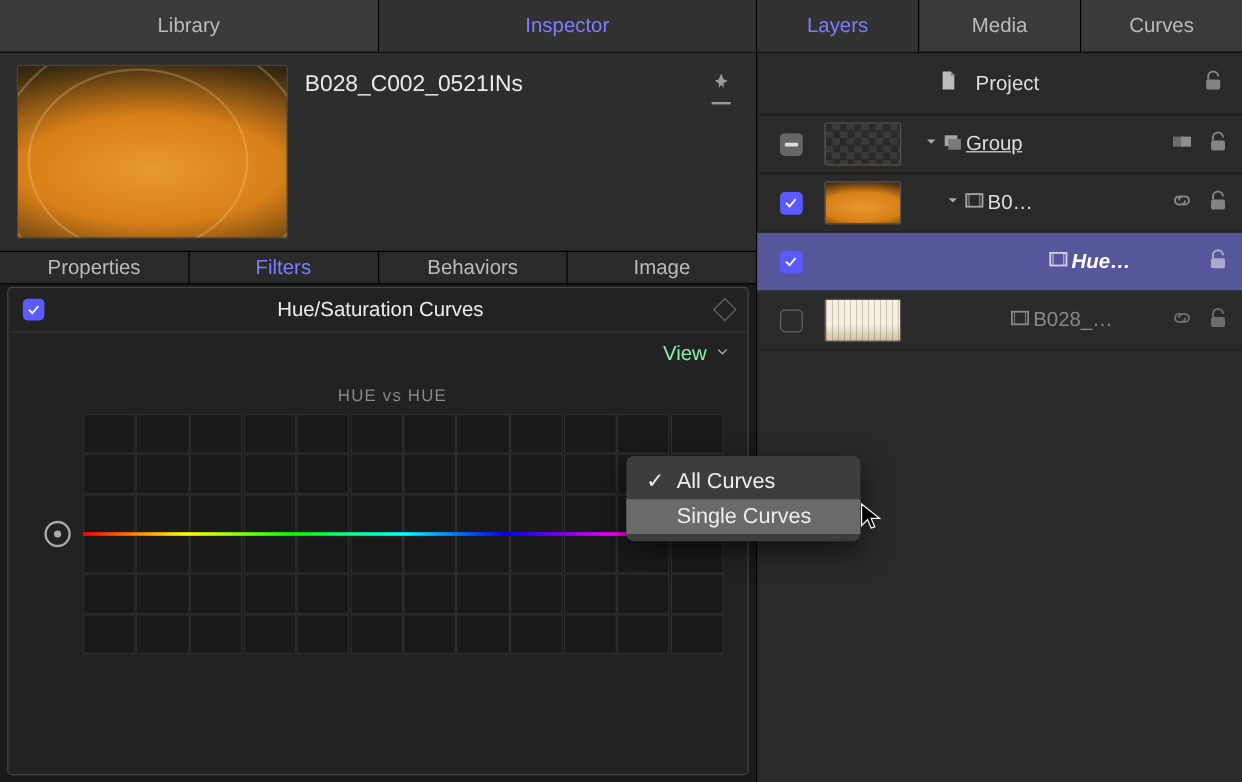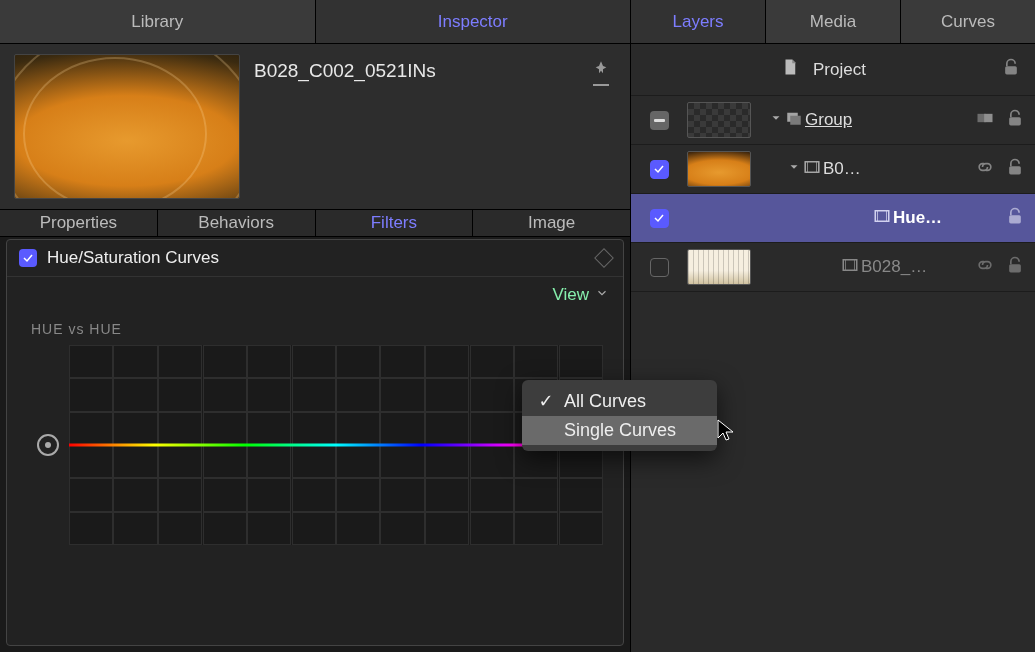--- a/index.html
+++ b/index.html
@@ -27,21 +27,21 @@
   .pin-col svg { width:16px; height:16px; }
   .pin-col .underline { width:16px; height:2px; background:#999; }
 
   
   .sub-tab-bar { display:flex; height:28px; background:#2a2a2a; border-top:1px solid #000; border-bottom:1px solid #000;text-align:center; }
   .sub-tab-bar .stab { flex:1; display:flex; align-items:center; justify-content:center; font-size:17px; color:#bbb; cursor:pointer; border-right:1px solid #000; }
   .sub-tab-bar .stab:last-child { border-right:none; }
   .sub-tab-bar .stab.active { color:#7d7dff; }
 
   
-  .filter-area { flex:1; background:#222; overflow:hidden; position:relative; border:1px solid #444; margin:2px 6px 6px 6px; border-radius:4px; }
+  .filter-area { flex:1; background:#222; overflow:hidden; position:relative; border:1px solid #444; margin:2px 6px 6px 6px; border-radius:4px;text-align:center; }
   .filter-head { display:flex; align-items:center; padding:8px 12px; gap:10px; border-bottom:1px solid #333; }
   .chk { width:18px; height:18px; border-radius:4px; background:#5a5aff; display:flex; align-items:center; justify-content:center; }
   .chk svg { width:12px; height:12px; stroke:#fff; stroke-width:3; fill:none; }
   .filter-name { font-size:17px; color:#eee; flex:1; }
   .kf-diamond { width:14px; height:14px; transform:rotate(45deg); border:1px solid #666; }
 
   .view-row { display:flex; justify-content:flex-end; padding:8px 14px 4px; align-items:center; gap:6px; }
   .view-label { font-size:17px; color:#86efac; }
   .chev { width:14px; height:14px; }
 
@@ -75,21 +75,21 @@
   .row-thumb.check { background:
      repeating-conic-gradient(#3a3a3a 0% 25%, #2a2a2a 0% 50%) 0 0/12px 12px,
      radial-gradient(ellipse 140% 90% at 50% 60%, #e79a2e 0%, #d77f18 40%, transparent 70%); background-blend-mode:normal; }
   .disclosure { width:14px; height:14px; }
   .type-icon { width:22px; height:18px; opacity:.85; }
   .layer-label { font-size:17px; color:#ddd; white-space:nowrap; overflow:hidden; text-overflow:ellipsis; }
   .layer-label.underline { text-decoration: underline; }
   .row-controls { margin-left:auto; display:flex; gap:10px; align-items:center; }
   .row-controls svg { width:20px; height:20px; opacity:.7; }
 
-  .layer-row.selected { background:#56569b; }
+  .layer-row.selected { background:#56569b;font-style:italic; }
   .layer-row.selected .layer-label { color:#fff; font-weight:600; }
 
   .box-chk { width:19px; height:19px; border-radius:4px; border:1px solid #666; display:flex; align-items:center; justify-content:center; }
   .box-chk.on { background:#5a5aff; border-color:#5a5aff; }
   .box-chk svg { width:12px; height:12px; stroke:#fff; stroke-width:3; fill:none; }
   .dash-box { width:19px; height:19px; border-radius:4px; background:#666; display:flex; align-items:center; justify-content:center; }
   .dash-box .d { width:11px; height:3px; background:#ddd; border-radius:1px; }
 
   
   .menu { position:absolute; left:522px; top:380px; width:195px; background:#3d3d3d; border-radius:6px; box-shadow:0 8px 24px rgba(0,0,0,.6); padding:6px 0; z-index:50; }
@@ -123,22 +123,22 @@
           <svg viewBox="0 0 24 24">
               <path d="M12 2 9 9l-5 2 5 3v6l3-4 3 4v-6l5-3-5-2-3-7z" fill="#999"></path>
             </svg>
         </span>
         <div class="underline"></div>
       </div>
     </div>
 
     <div class="sub-tab-bar">
       <div class="stab">Properties</div>
+      <div class="stab active">Filters</div>
       <div class="stab">Behaviors</div>
-      <div class="stab active">Filters</div>
       <div class="stab">Image</div>
     </div>
 
     <div class="filter-area">
       <div class="filter-head">
         <div class="chk">
           <svg viewBox="0 0 24 24">
               <polyline points="4,12 10,18 20,6"></polyline>
             </svg>
         </div>

